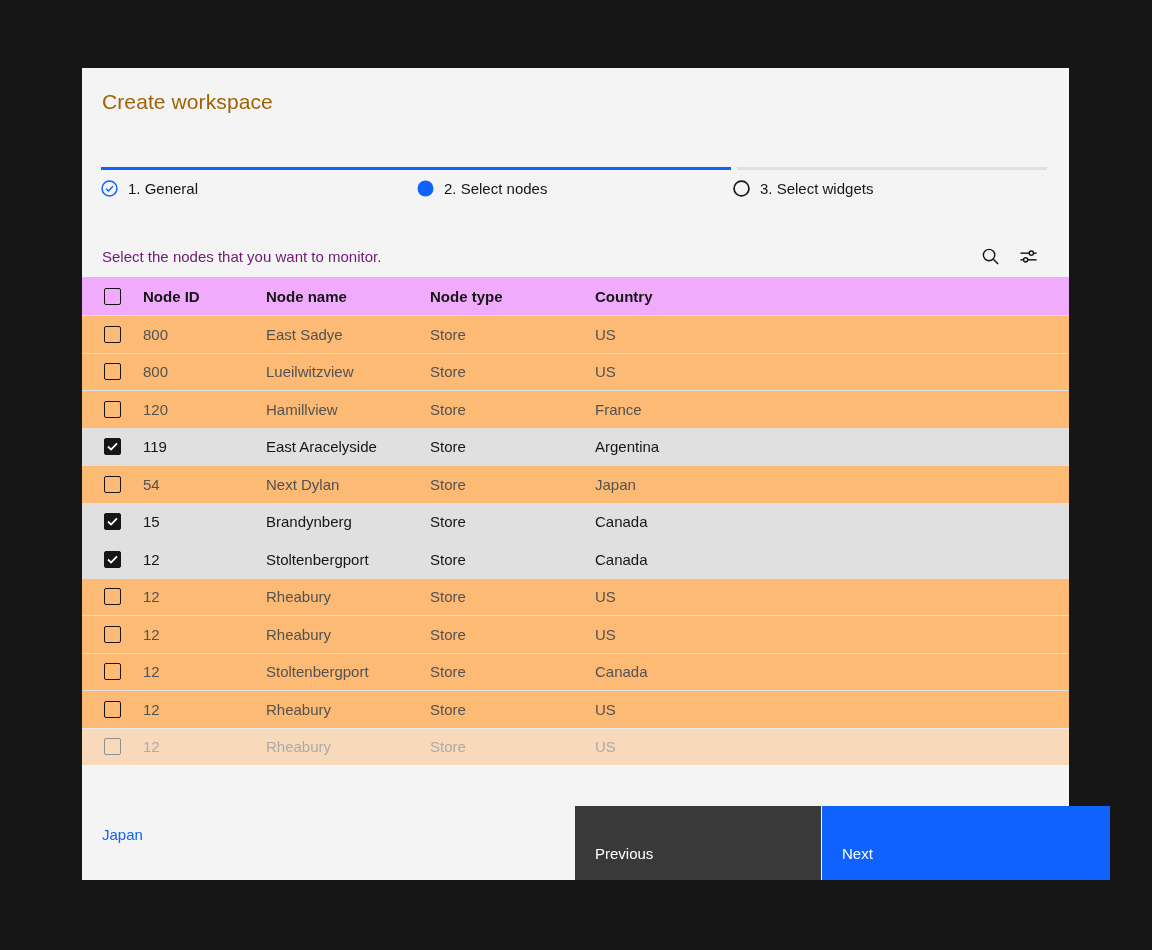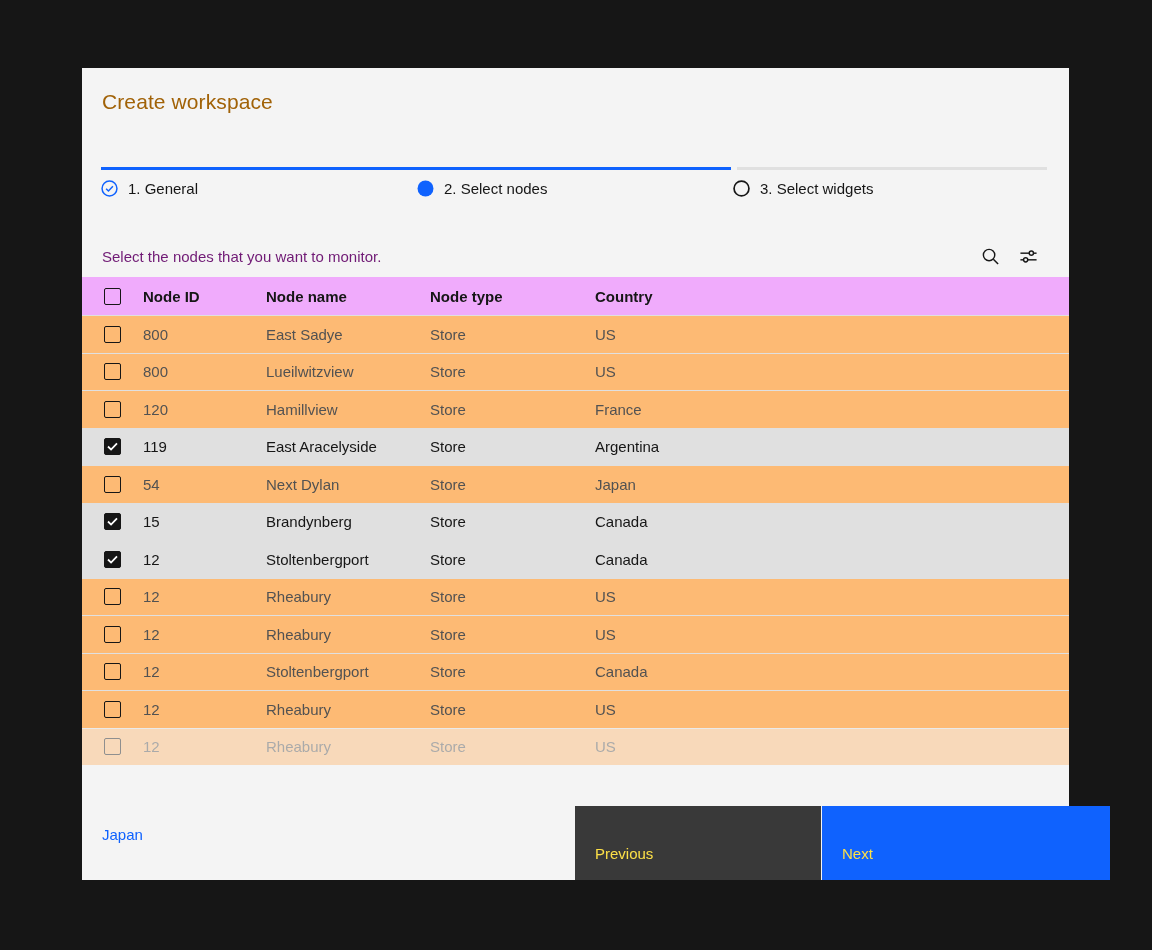--- a/index.html
+++ b/index.html
@@ -82,21 +82,21 @@
   .cbx.checked { background:#161616; border-color:#161616; }
   .cbx.checked svg { display:block; }
 
   
   .footer-cancel {
     position:absolute; left:20px; top:758px;
     font-size:15px; color:#0f62fe; cursor:pointer;
   }
   .btn {
     position:absolute; top:738px; height:74px;
-    font-size:15px; color:#fde047;
+    font-size:15px; color:#ffffff;
     padding:21px 0 0 20px; cursor:pointer; border:none; text-align:left;
     font-family:"Liberation Sans", sans-serif;
   }
   .btn-previous { left:493px; width:246px; background:#393939; }
   .btn-next { left:740px; width:288px; background:#0f62fe; }
 </style>
 </head>
 <body>
 
 <div class="stage">

